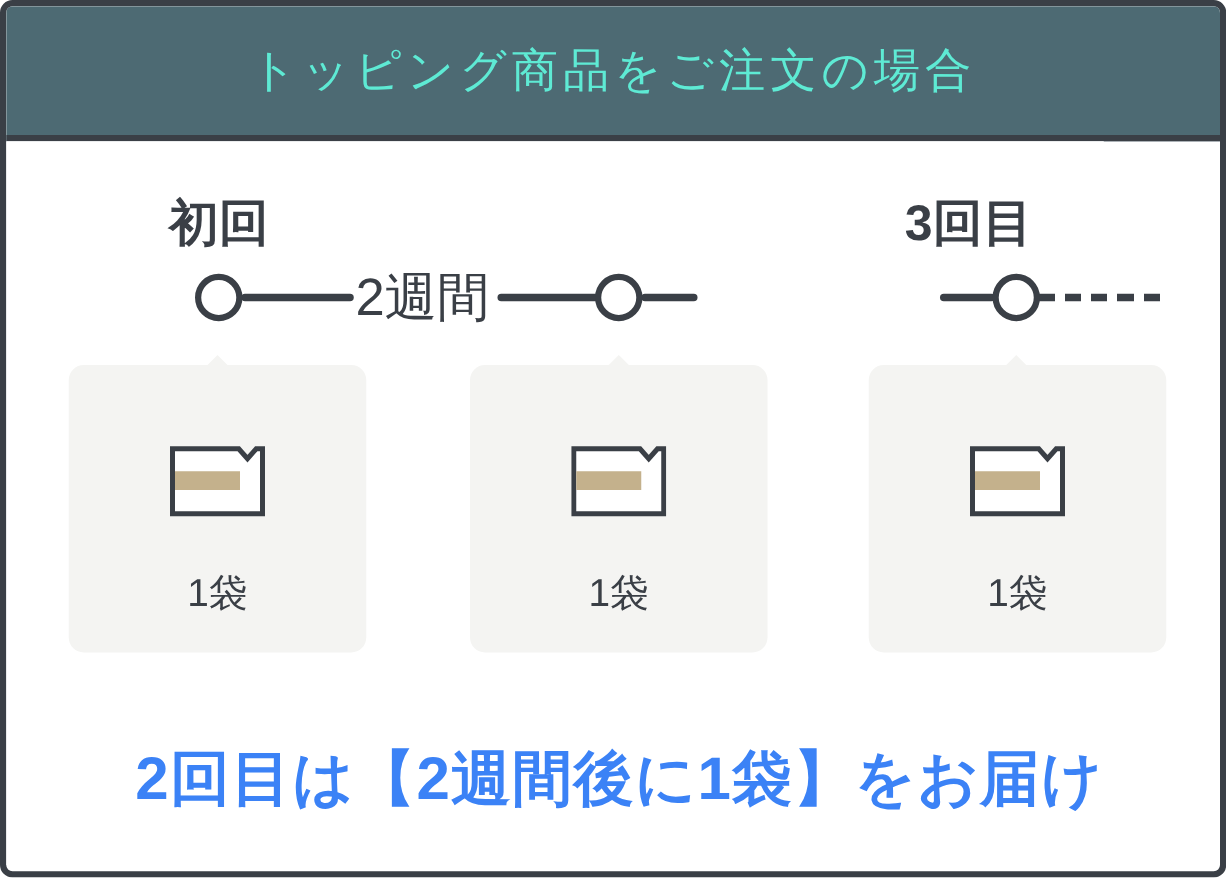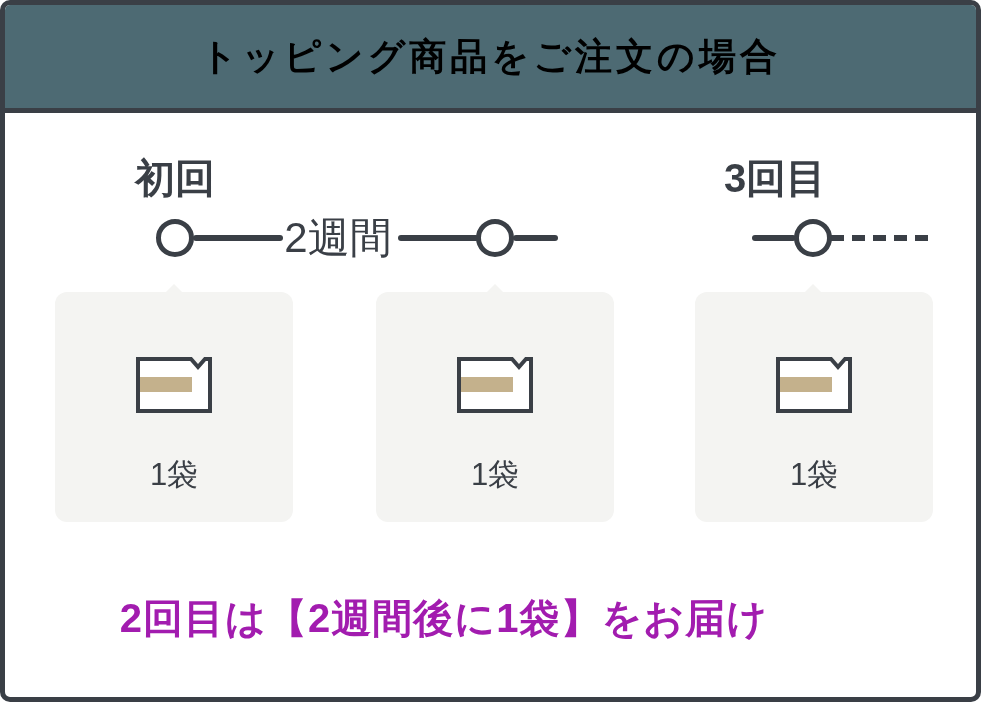--- a/index.html
+++ b/index.html
@@ -17,23 +17,23 @@
     background: #ffffff;
   }
   .header {
     position: relative;
     width: 100%; height: 108px;
     background: #4d6a73;
     border-bottom: 5px solid #3a3f46;
     display: flex; align-items: center; justify-content: center;
   }
   .header .title {
-    font-size: 37px; font-weight: 700;
+    font-size: 37px; font-weight: 400;
     letter-spacing: 4px;
-    color: #000000;
+    color: #5eead4;
   }
   .canvas {
     position: relative;
     width: 878px; height: 579px;
     background: #ffffff;
   }
   .milestone-label {
     position: absolute; top: 38px;
     transform: translateX(-50%);
     font-size: 40px; font-weight: 600; color: #3a3f46;
@@ -81,22 +81,22 @@
     position: absolute; top: 64px; left: 50%;
     transform: translateX(-50%);
   }
   .card .qty {
     position: absolute; top: 162px; left: 0;
     width: 100%; text-align: center;
     font-size: 31px; font-weight: 500; color: #3a3f46;
   }
   .footer-note {
     position: absolute; top: 478px; left: 0;
-    width: 100%; text-align: center;
-    font-size: 40px; font-weight: 600; color: #a21caf;
+    width: 100%; text-align: right;
+    font-size: 48px; font-weight: 600; color: #3b82f6;
     letter-spacing: 1px;
   }
 </style>
 </head>
 <body>
 
 <div class="frame">
 
   <div class="header">
     <span class="title">トッピング商品をご注文の場合</span>

